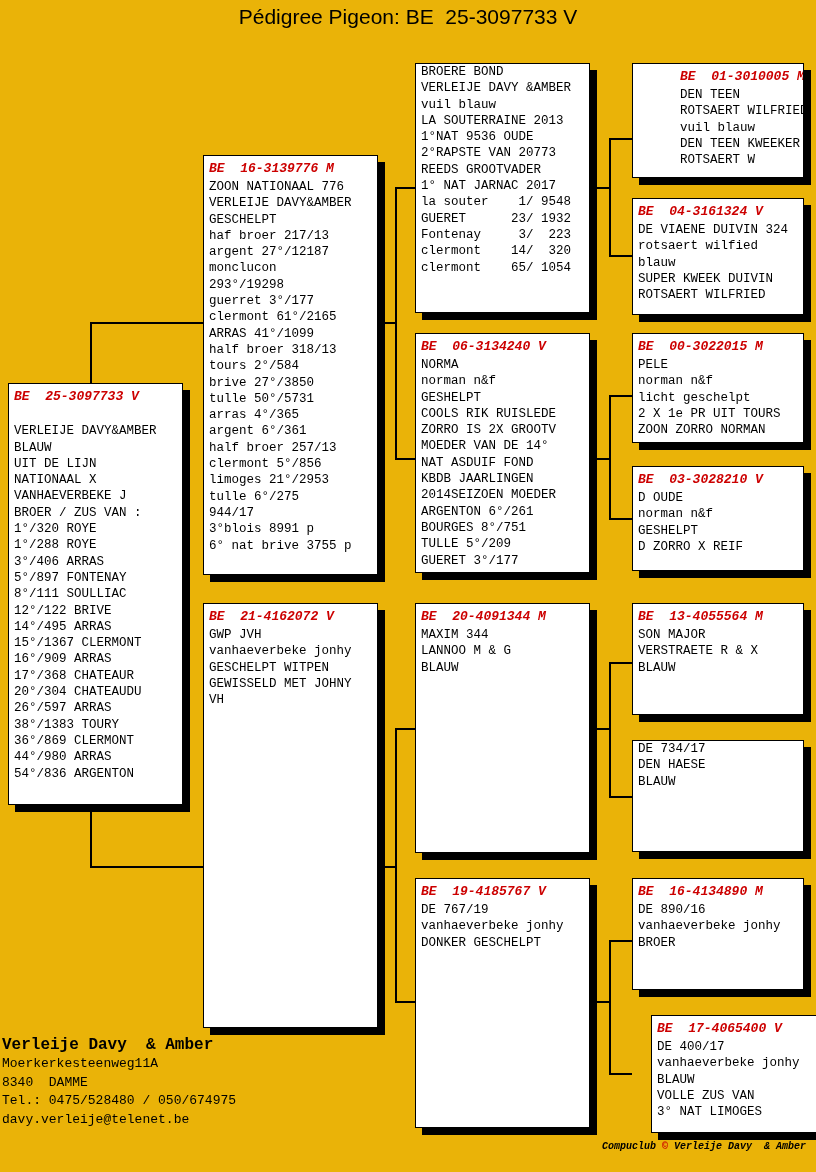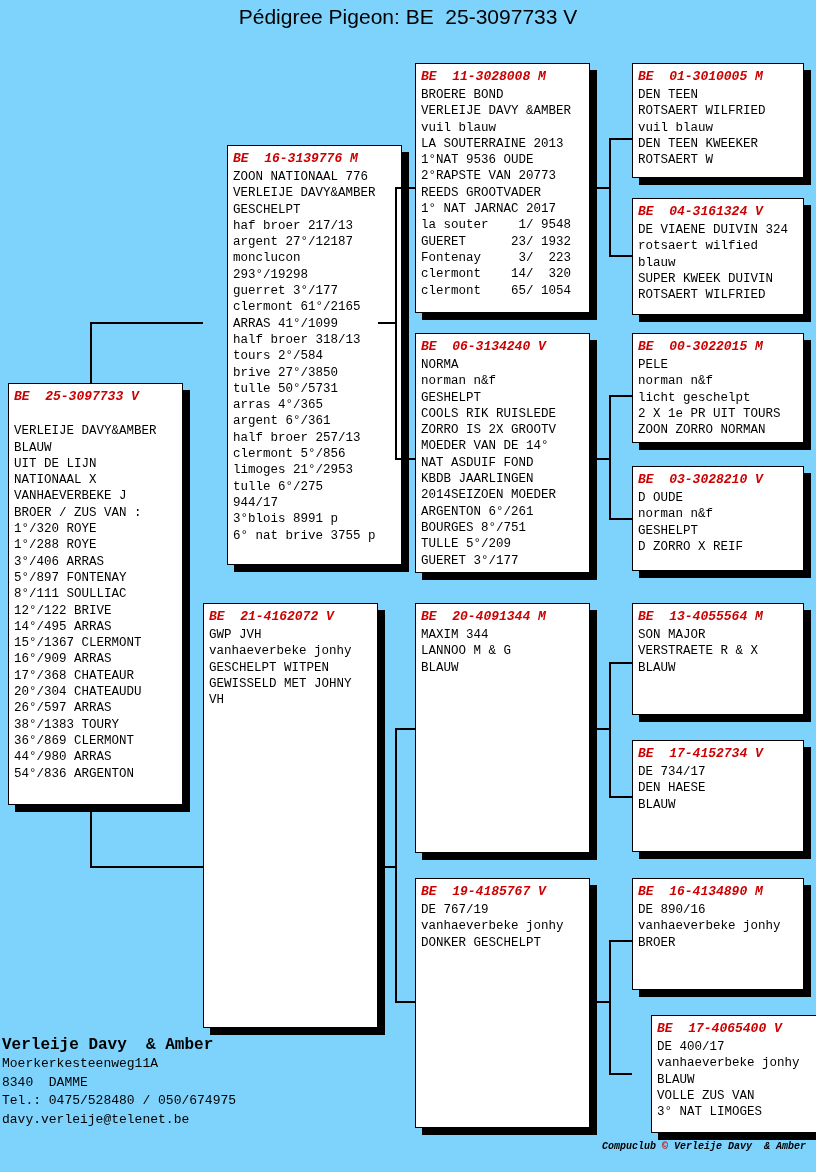--- a/index.html
+++ b/index.html
@@ -1,16 +1,16 @@
 <!DOCTYPE html>
 <html><head>
 <meta charset="utf-8">
 <style>
   html,body{margin:0;padding:0;background:#fff;}
-  #page{position:relative;width:816px;height:1172px;background:#7dd3fc;overflow:hidden;
+  #page{position:relative;width:816px;height:1172px;background:#eab308;overflow:hidden;
         font-family:"Liberation Mono",monospace;color:#000;}
   .title{position:absolute;left:0;top:5px;width:816px;text-align:center;
          font-family:"Liberation Sans",sans-serif;font-size:21px;white-space:pre;color:#000;}
   .box{position:absolute;background:#fff;border:1.5px solid #000;
        box-shadow:7px 7px 0 #000;box-sizing:border-box;overflow:hidden;}
   .hdr{font:italic bold 13px/18px "Liberation Mono",monospace;color:#cc0000;
        padding:4px 5px 1px 5px;white-space:pre;}
   .body{padding:0 5px;}
   .body .line{font:12.5px/16.3px "Liberation Mono",monospace;white-space:pre;color:#000;}
   .lv,.lh{position:absolute;background:#000;}
@@ -52,21 +52,21 @@
         <div class="line">17°/368 CHATEAUR</div>
         <div class="line">20°/304 CHATEAUDU</div>
         <div class="line">26°/597 ARRAS</div>
         <div class="line">38°/1383 TOURY</div>
         <div class="line">36°/869 CLERMONT</div>
         <div class="line">44°/980 ARRAS</div>
         <div class="line">54°/836 ARGENTON</div>
       </div>
   </div>
 
-  <div class="box" style="left:203px;top:145px;width:175px;height:420px;margin-left:24px;">
+  <div class="box" style="left:203px;top:155px;width:175px;height:420px;">
     <div class="hdr">BE  16-3139776 M</div>
     <div class="body">
         <div class="line">ZOON NATIONAAL 776</div>
         <div class="line">VERLEIJE DAVY&amp;AMBER</div>
         <div class="line">GESCHELPT</div>
         <div class="line">haf broer 217/13</div>
         <div class="line">argent 27°/12187</div>
         <div class="line">monclucon</div>
         <div class="line">293°/19298</div>
         <div class="line">guerret 3°/177</div>
@@ -92,21 +92,20 @@
     <div class="body">
         <div class="line">GWP JVH</div>
         <div class="line">vanhaeverbeke jonhy</div>
         <div class="line">GESCHELPT WITPEN</div>
         <div class="line">GEWISSELD MET JOHNY</div>
         <div class="line">VH</div>
       </div>
   </div>
 
   <div class="box" style="left:415px;top:63px;width:175px;height:250px;">
-    <div class="hdr">BE  11-3028008 M</div>
     <div class="body">
         <div class="line">BROERE BOND</div>
         <div class="line">VERLEIJE DAVY &amp;AMBER</div>
         <div class="line">vuil blauw</div>
         <div class="line">LA SOUTERRAINE 2013</div>
         <div class="line">1°NAT 9536 OUDE</div>
         <div class="line">2°RAPSTE VAN 20773</div>
         <div class="line">REEDS GROOTVADER</div>
         <div class="line">1° NAT JARNAC 2017</div>
         <div class="line">la souter    1/ 9548</div>
@@ -144,21 +143,21 @@
   </div>
   <div class="box" style="left:415px;top:878px;width:175px;height:250px;">
     <div class="hdr">BE  19-4185767 V</div>
     <div class="body">
         <div class="line">DE 767/19</div>
         <div class="line">vanhaeverbeke jonhy</div>
         <div class="line">DONKER GESCHELPT</div>
       </div>
   </div>
 
-  <div class="box" style="left:632px;top:63px;width:172px;height:115px;">
+  <div class="box" style="left:632px;top:63px;width:172px;height:115px;padding-left:42px;">
     <div class="hdr">BE  01-3010005 M</div>
     <div class="body">
         <div class="line">DEN TEEN</div>
         <div class="line">ROTSAERT WILFRIED</div>
         <div class="line">vuil blauw</div>
         <div class="line">DEN TEEN KWEEKER</div>
         <div class="line">ROTSAERT W</div>
       </div>
   </div>
   <div class="box" style="left:632px;top:198px;width:172px;height:117px;">
@@ -192,21 +191,20 @@
   </div>
   <div class="box" style="left:632px;top:603px;width:172px;height:112px;">
     <div class="hdr">BE  13-4055564 M</div>
     <div class="body">
         <div class="line">SON MAJOR</div>
         <div class="line">VERSTRAETE R &amp; X</div>
         <div class="line">BLAUW</div>
       </div>
   </div>
   <div class="box" style="left:632px;top:740px;width:172px;height:112px;">
-    <div class="hdr">BE  17-4152734 V</div>
     <div class="body">
         <div class="line">DE 734/17</div>
         <div class="line">DEN HAESE</div>
         <div class="line">BLAUW</div>
       </div>
   </div>
   <div class="box" style="left:632px;top:878px;width:172px;height:112px;">
     <div class="hdr">BE  16-4134890 M</div>
     <div class="body">
         <div class="line">DE 890/16</div>

